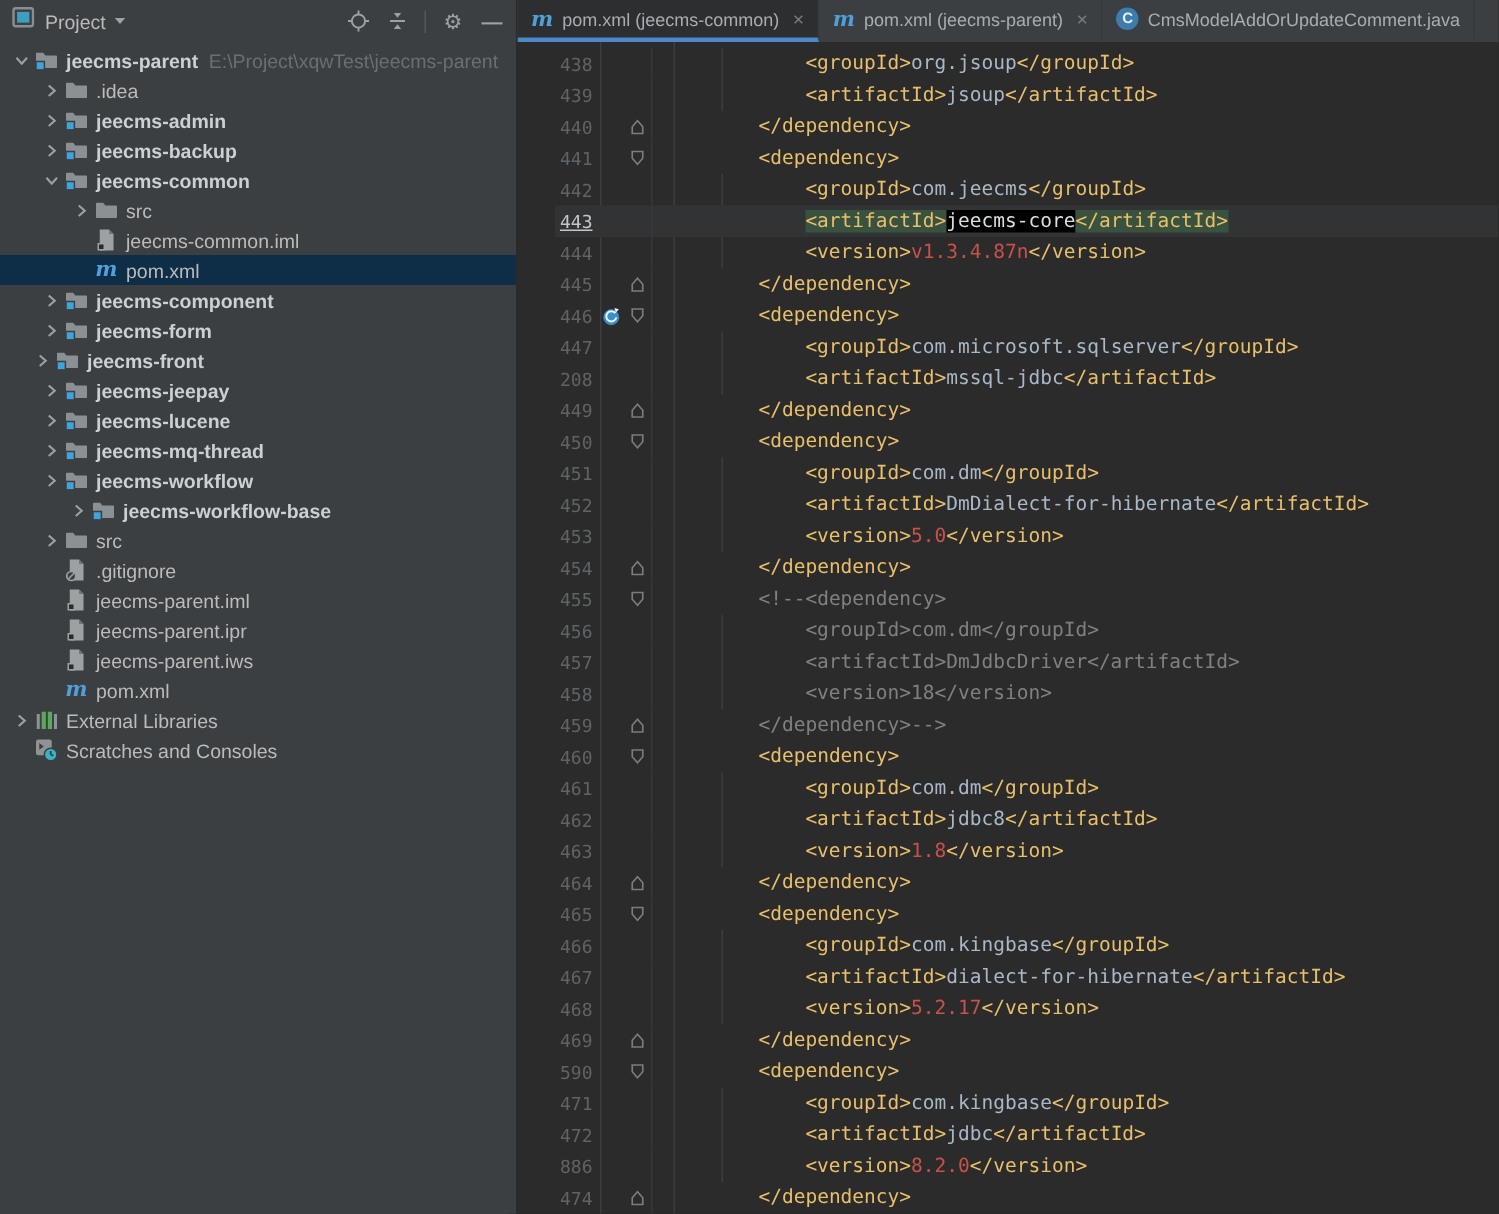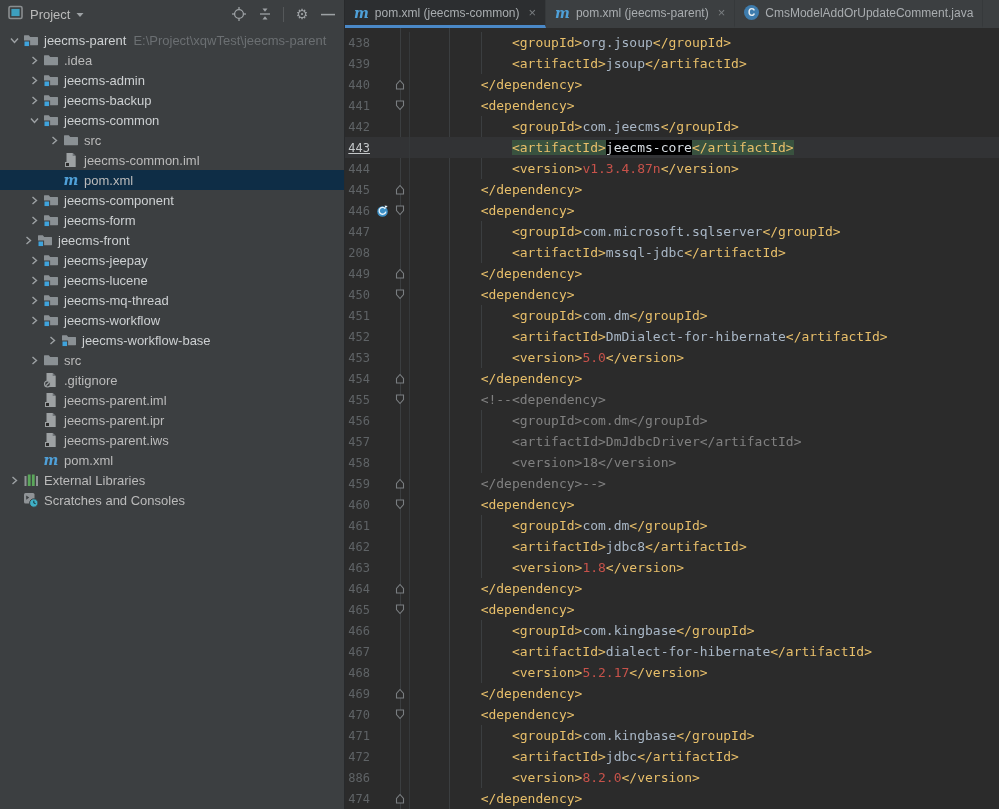--- a/index.html
+++ b/index.html
@@ -23,21 +23,21 @@
   .ph-actions .icnbtn { display:flex; align-items:center; justify-content:center; width:16px; height:16px; }
   .ph-sep { width:1px; height:15px; background:#55585A; }
   .gearchar { color:#9DA1A4; font-size:14px; line-height:1; }
   .minchar { color:#9DA1A4; font-size:14px; font-weight:bold; line-height:1; }
 
   .tree { padding-top:2px; font-size:13px; color:#BBBBBB; white-space:nowrap; }
   .trow { height:20px; display:flex; align-items:center; }
   .trow.sel { background:#0E2D46; }
   .tchev { width:16px; height:16px; flex:none; display:flex; align-items:center; justify-content:center; }
   .ticon { width:18px; height:16px; flex:none; display:flex; align-items:center; justify-content:center; margin-right:4px; }
-  .tlabel.bold { font-weight:normal; color:#CDD0D2; }
+  .tlabel.bold { font-weight:bold; color:#CDD0D2; }
   .tpath { color:#6B6F72; margin-left:7px; }
   .mvn { font-family:"DejaVu Serif", serif; font-style:italic; font-weight:bold;
          color:#4FA0D8; font-size:14px; line-height:1; }
 
   .divider { position:absolute; left:344px; top:0; width:1px; height:809px; background:#282A2C; cursor:col-resize; }
 
   
   .editor { position:absolute; left:345px; top:0; width:654px; height:809px; background:#2B2B2B; }
   .tabbar { height:28px; background:#3C3F41; display:flex; overflow:hidden; }
   .tab { display:flex; align-items:center; padding:0 9px; font-size:12px; color:#A9ADB0;
@@ -48,21 +48,21 @@
   .tab .close { margin-left:9px; color:#7A7E81; font-size:13px; line-height:1; }
   .jcls { width:15px; height:15px; border-radius:50%; background:#3E7CAD; color:#E9EEF1;
           font-size:10px; font-weight:bold; display:flex; align-items:center; justify-content:center; }
 
   .code-area { position:relative; height:781px; overflow:hidden; }
   .guides { position:absolute; left:0; top:0; right:0; bottom:0; z-index:0; }
   .guide { position:absolute; width:1px; background:#3B3E40; }
   .foldline { position:absolute; width:1px; top:0; bottom:0; background:#3B3E40; }
   .rows { position:relative; z-index:1; padding-top:4px; }
   .cl { display:flex; height:21px; align-items:center;
-        font-family:"DejaVu Sans Mono", monospace; font-size:13px; }
+        font-family:"DejaVu Sans Mono", monospace; font-size:13px;margin-left:25px; }
   .cl.cur { background:#323335; }
   .num { width:30px; flex:none; text-align:right; padding-right:5px;
          color:#5F6366; font-size:12px; font-family:"DejaVu Sans Mono", monospace; }
   .cl.cur .num { color:#C3C6C8;text-decoration:underline; }
   .gic { width:16px; height:21px; flex:none; display:flex; align-items:center; justify-content:center; }
   .gfold { width:19px; height:21px; flex:none; display:flex; align-items:center; justify-content:center;
            border-right:1px solid #35383A; }
   .codepre { flex:1; margin:0; padding:0 0 0 8px; white-space:pre; overflow:hidden; line-height:21px; }
   .tk-tag { color:#E8BF6A; }
   .tk-txt { color:#A9B7C6; }
@@ -708,21 +708,21 @@
             <span class="num">469</span>
             <span class="gic"></span>
             <span class="gfold">
               <svg width="10" height="11" viewBox="0 0 10 11">
                 <polygon points="1.5,10 1.5,5.5 5,1.5 8.5,5.5 8.5,10" fill="#2B2B2B" stroke="#7A7E81" stroke-width="1.1"></polygon>
               </svg>
             </span>
             <pre class="codepre"><span>        </span><span class="tk-tag">&lt;/dependency&gt;</span></pre>
           </div>
           <div class="cl">
-            <span class="num">470</span>
+            <span class="num">590</span>
             <span class="gic"></span>
             <span class="gfold">
               <svg width="10" height="11" viewBox="0 0 10 11">
                 <polygon points="1.5,1 1.5,5.5 5,9.5 8.5,5.5 8.5,1" fill="#2B2B2B" stroke="#7A7E81" stroke-width="1.1"></polygon>
               </svg>
             </span>
             <pre class="codepre"><span>        </span><span class="tk-tag">&lt;dependency&gt;</span></pre>
           </div>
           <div class="cl">
             <span class="num">471</span>

